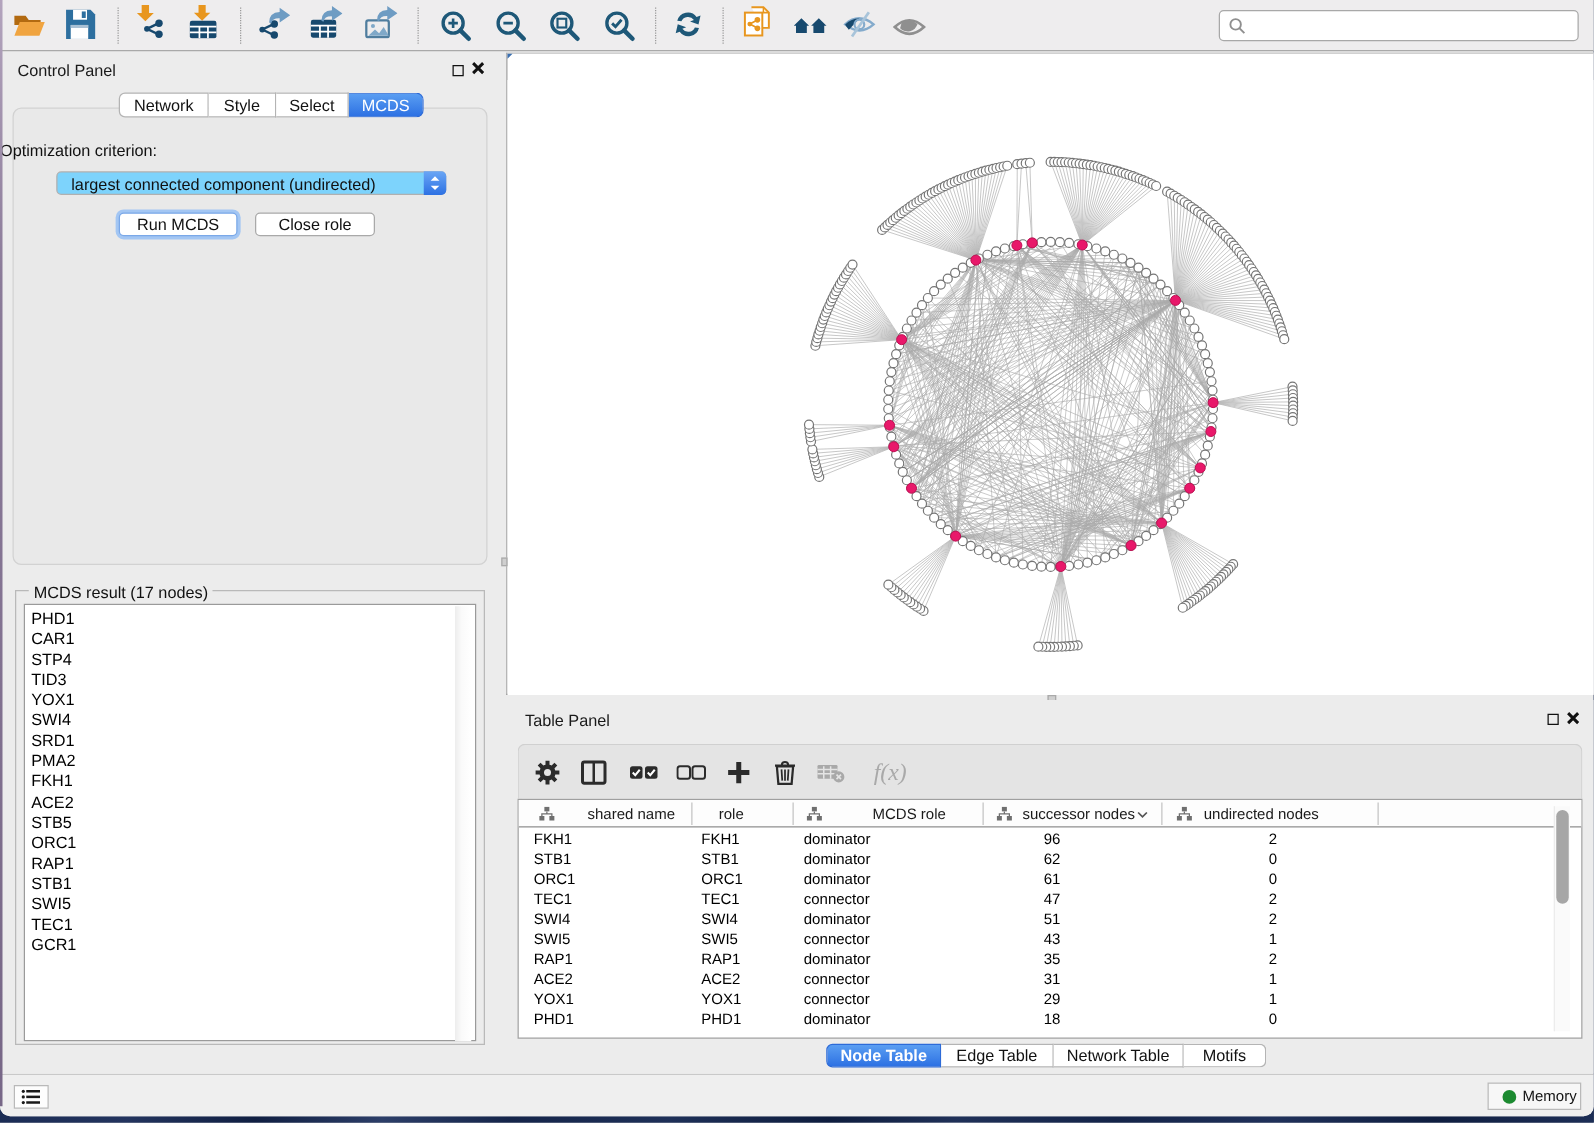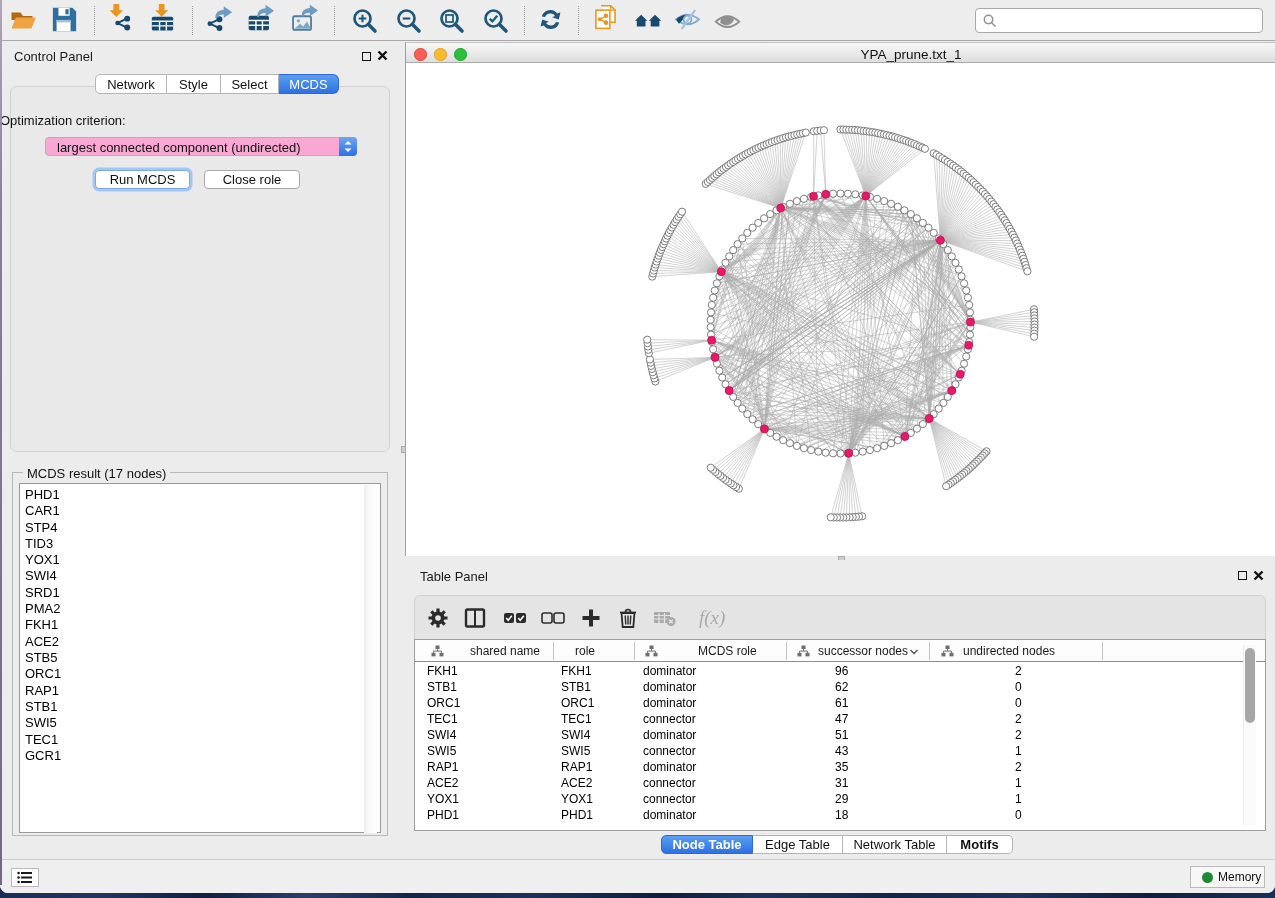--- a/index.html
+++ b/index.html
@@ -16,21 +16,21 @@
 .cpanel { position:absolute; left:0; top:42px; width:401px; height:817px; background:#ececec; }
 .cp-title { position:absolute; left:14px; top:7px; font-size:13px; color:#1a1a1a; }
 .cp-ico-sq { position:absolute; left:362px; top:10px; width:9px; height:9px; border:1.5px solid #111; }
 .cp-ico-x { position:absolute; left:377px; top:5px; }
 .cp-box { position:absolute; left:10px; top:44px; width:380px; height:366px; background:#e9e9e9; border:1px solid #d2d2d2; border-radius:7px; }
 .tabs { position:absolute; left:79px; top:32px; height:20px; display:flex; z-index:5;padding-left:16px; }
 .tab { height:20px; background:#fff; border:1px solid #b4b4b4; border-left:none; font-size:13px; color:#111; text-align:center; line-height:19px; }
 .tab.first { border-left:1px solid #b4b4b4; border-radius:5px 0 0 5px; }
 .tab.sel { background:linear-gradient(#5a9ef2,#2d71e3); color:#fff; border-color:#2d6bd8; border-radius:0 6px 6px 0; }
 .opt-label { position:absolute; left:0; top:71px; width:401px; font-size:13px; color:#111; }
-.combo { position:absolute; left:45px; top:95px; width:312px; height:19px; background:#f9a8d4; border:1px solid #b0b0b0; border-radius:4px; }
+.combo { position:absolute; left:45px; top:95px; width:312px; height:19px; background:#7dd3fc; border:1px solid #b0b0b0; border-radius:4px; }
 .combo .cap { position:absolute; right:-1px; top:-1px; width:18px; height:19px; background:linear-gradient(#6aa6f5,#2d71e3); border-radius:0 4px 4px 0; }
 .combo .txt { position:absolute; left:11px; top:2px; font-size:13px; color:#111; white-space:nowrap; }
 .btn { position:absolute; height:19px; background:#fff; border:1px solid #a9a9a9; border-radius:4px; font-size:13px; color:#111; text-align:center; line-height:17px; }
 .btn.focus { box-shadow:0 0 0 2.5px #a3c6f3; border-color:#7aa8e8; }
 .mcds-box { position:absolute; left:12px; top:430px; width:376px; height:364px; border:1px solid #b9b9b9; }
 .mcds-title { position:absolute; left:10px; top:-7px; background:#ececec; padding:0 4px; font-size:13px; color:#111; }
 .mcds-list { position:absolute; left:6px; top:10px; width:362px; height:350px; background:#fff; border:1px solid #9a9a9a; font-size:13px; color:#000; }
 .mcds-list .it { position:absolute; left:5px; height:16px; }
 .mcds-sb { position:absolute; right:3px; top:1px; width:13px; height:348px; background:linear-gradient(90deg,#ededed,#fafafa 40%,#fff); }
 
@@ -49,21 +49,21 @@
 .th { position:absolute; left:0; top:0; width:850px; height:22px; background:#fdfdfd; border-bottom:1px solid #8f8f8f; font-size:12px; color:#1a1a1a; }
 .th .sep { position:absolute; top:2px; height:18px; border-left:1px solid #c3c3c3; }
 .tr { position:absolute; left:0; width:850px; height:16px; font-size:12px; color:#000; }
 .td { position:absolute; top:1px; white-space:nowrap; }
 .num { }
 .tsb { position:absolute; right:9px; top:5px; width:13px; height:180px; background:#fafafa; border-left:1px solid #ececec; }
 .tsb .thumb { position:absolute; left:1px; top:3px; width:10px; height:75px; background:#a6a6a6; border-radius:6px; }
 .btabs { position:absolute; left:256px; top:275px; height:19px; display:flex; }
 .btab { height:19px; background:#fff; border:1px solid #b4b4b4; border-left:none; font-size:13px; color:#111; text-align:center; line-height:18px; }
 .btab.first { border-left:1px solid #b4b4b4; border-radius:5px 0 0 5px;font-weight:bold; }
-.btab.last { border-radius:0 5px 5px 0;font-weight:bold; }
+.btab.last { border-radius:0 5px 5px 0; }
 .btab.sel { background:linear-gradient(#5a9ef2,#2d71e3); color:#fff; border-color:#2d6bd8; }
 
 .sbar { position:absolute; left:0; top:859px; width:1275px; height:34px; background:#efefef; border-top:1px solid #c9c9c9; border-radius:0 0 8px 8px; }
 .sbtn { position:absolute; left:11px; top:8px; width:28px; height:19px; background:#fdfdfd; border:1px solid #b9b9b9; }
 .membtn { position:absolute; left:1190px; top:6px; width:75px; height:22px; background:#f7f7f7; border:1px solid #b9b9b9; font-size:12px; color:#111; }
 .vsplit-knob { position:absolute; left:401px; top:446px; width:5px; height:7px; background:#cfcfcf; border:1px solid #aaa; }
 .hsplit-knob { position:absolute; left:838px; top:556px; width:7px; height:5px; background:#cfcfcf; border:1px solid #aaa; }
 </style>
 </head>
 <body>
@@ -241,26 +241,20 @@
         <div class="it" style="top:231px">SWI5</div>
         <div class="it" style="top:248px">TEC1</div>
         <div class="it" style="top:264px">GCR1</div>
         <div class="mcds-sb"></div>
       </div>
  </div>
 </div>
 
 <div class="npanel">
  <div style="position:absolute;left:0;top:0;width:0;height:0;border-left:4px solid #3a6fb0;border-bottom:4px solid transparent"></div>
- <div class="ntitle">
-   <div class="tl" style="left:8px;background:#fb5f55;border:0.5px solid #d94a42"></div>
-   <div class="tl" style="left:28px;background:#fcbb2d;border:0.5px solid #dfa024"></div>
-   <div class="tl" style="left:48px;background:#2ac03c;border:0.5px solid #23a333"></div>
-   <div class="ntext">YPA_prune.txt_1</div>
- </div>
  <div class="canvas"><svg width="869" height="492" viewBox="0 0 869 492">
 <g stroke="#aeaeae" stroke-width="0.65" fill="none" opacity="0.85">
 <line x1="374.7" y1="144.1" x2="299.7" y2="119.9"></line>
 <line x1="374.7" y1="144.1" x2="301.9" y2="117.9"></line>
 <line x1="374.7" y1="144.1" x2="304.0" y2="115.9"></line>
 <line x1="374.7" y1="144.1" x2="306.2" y2="114.0"></line>
 <line x1="374.7" y1="144.1" x2="308.4" y2="112.1"></line>
 <line x1="374.7" y1="144.1" x2="310.6" y2="110.2"></line>
 <line x1="374.7" y1="144.1" x2="312.9" y2="108.3"></line>
 <line x1="374.7" y1="144.1" x2="315.2" y2="106.5"></line>

